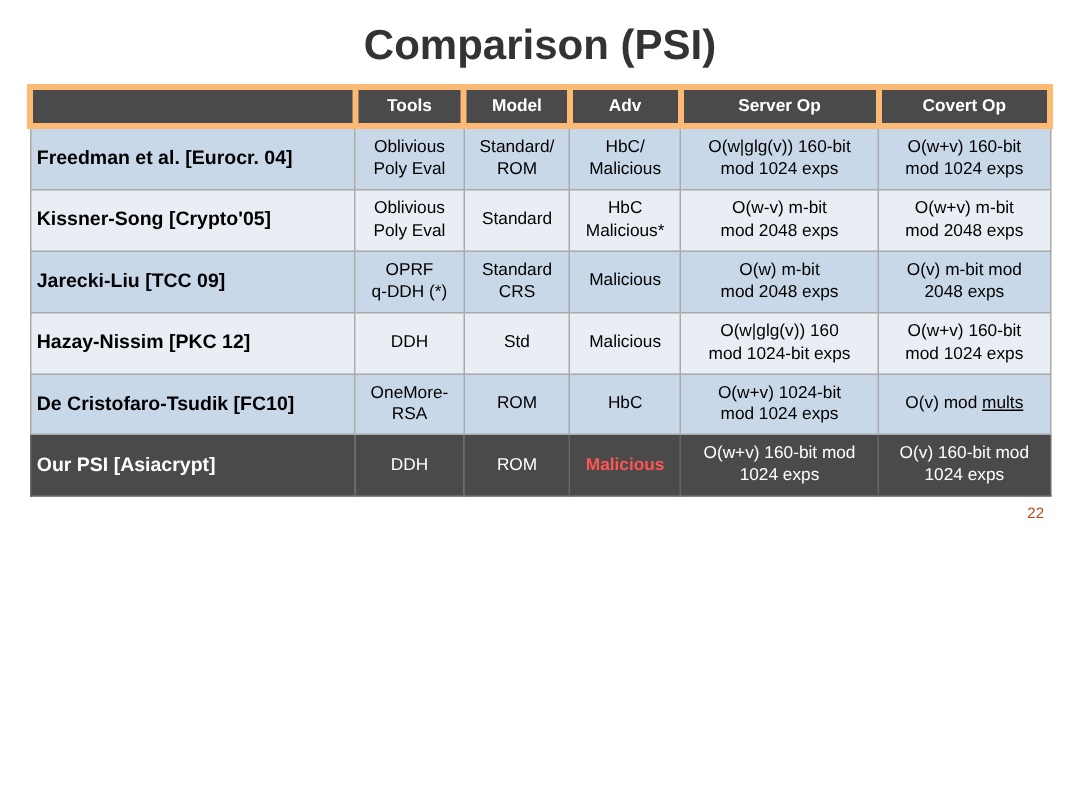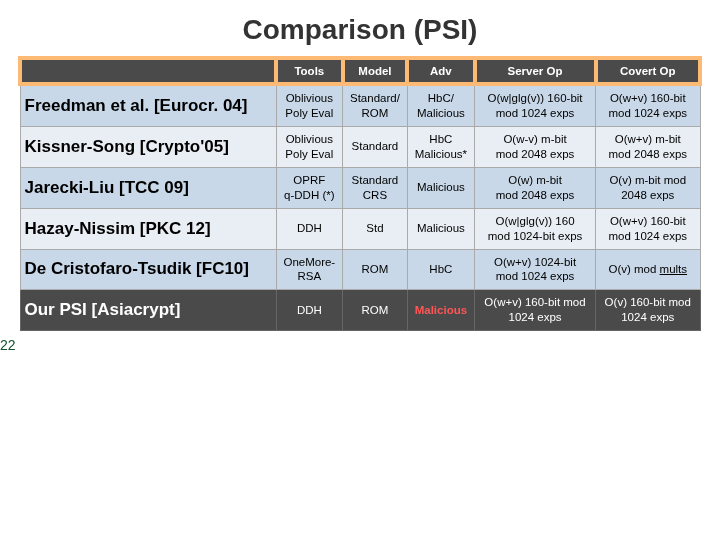--- a/index.html
+++ b/index.html
@@ -50,27 +50,27 @@
       text-align: center;
       border: 1px solid #aaa;
       vertical-align: middle;
       line-height: 1.3;
     }
     tbody tr:last-child td {
       border-color: #666;
     }
     .col-ref {
       font-weight: bold;
-      font-size: 17px;
+      font-size: 13px;
     }
     .page-number {
-      text-align: left;
+      text-align: right;
       padding: 6px 24px 0 0;
-      font-size: 14px;
-      color: #14532d;
+      font-size: 10px;
+      color: #c2410c;
     }
   </style>
 </head>
 <body>
 
 <h1 class="page-title">Comparison (PSI)</h1>
 
 <div class="table-wrapper">
   <table>
     <thead>

